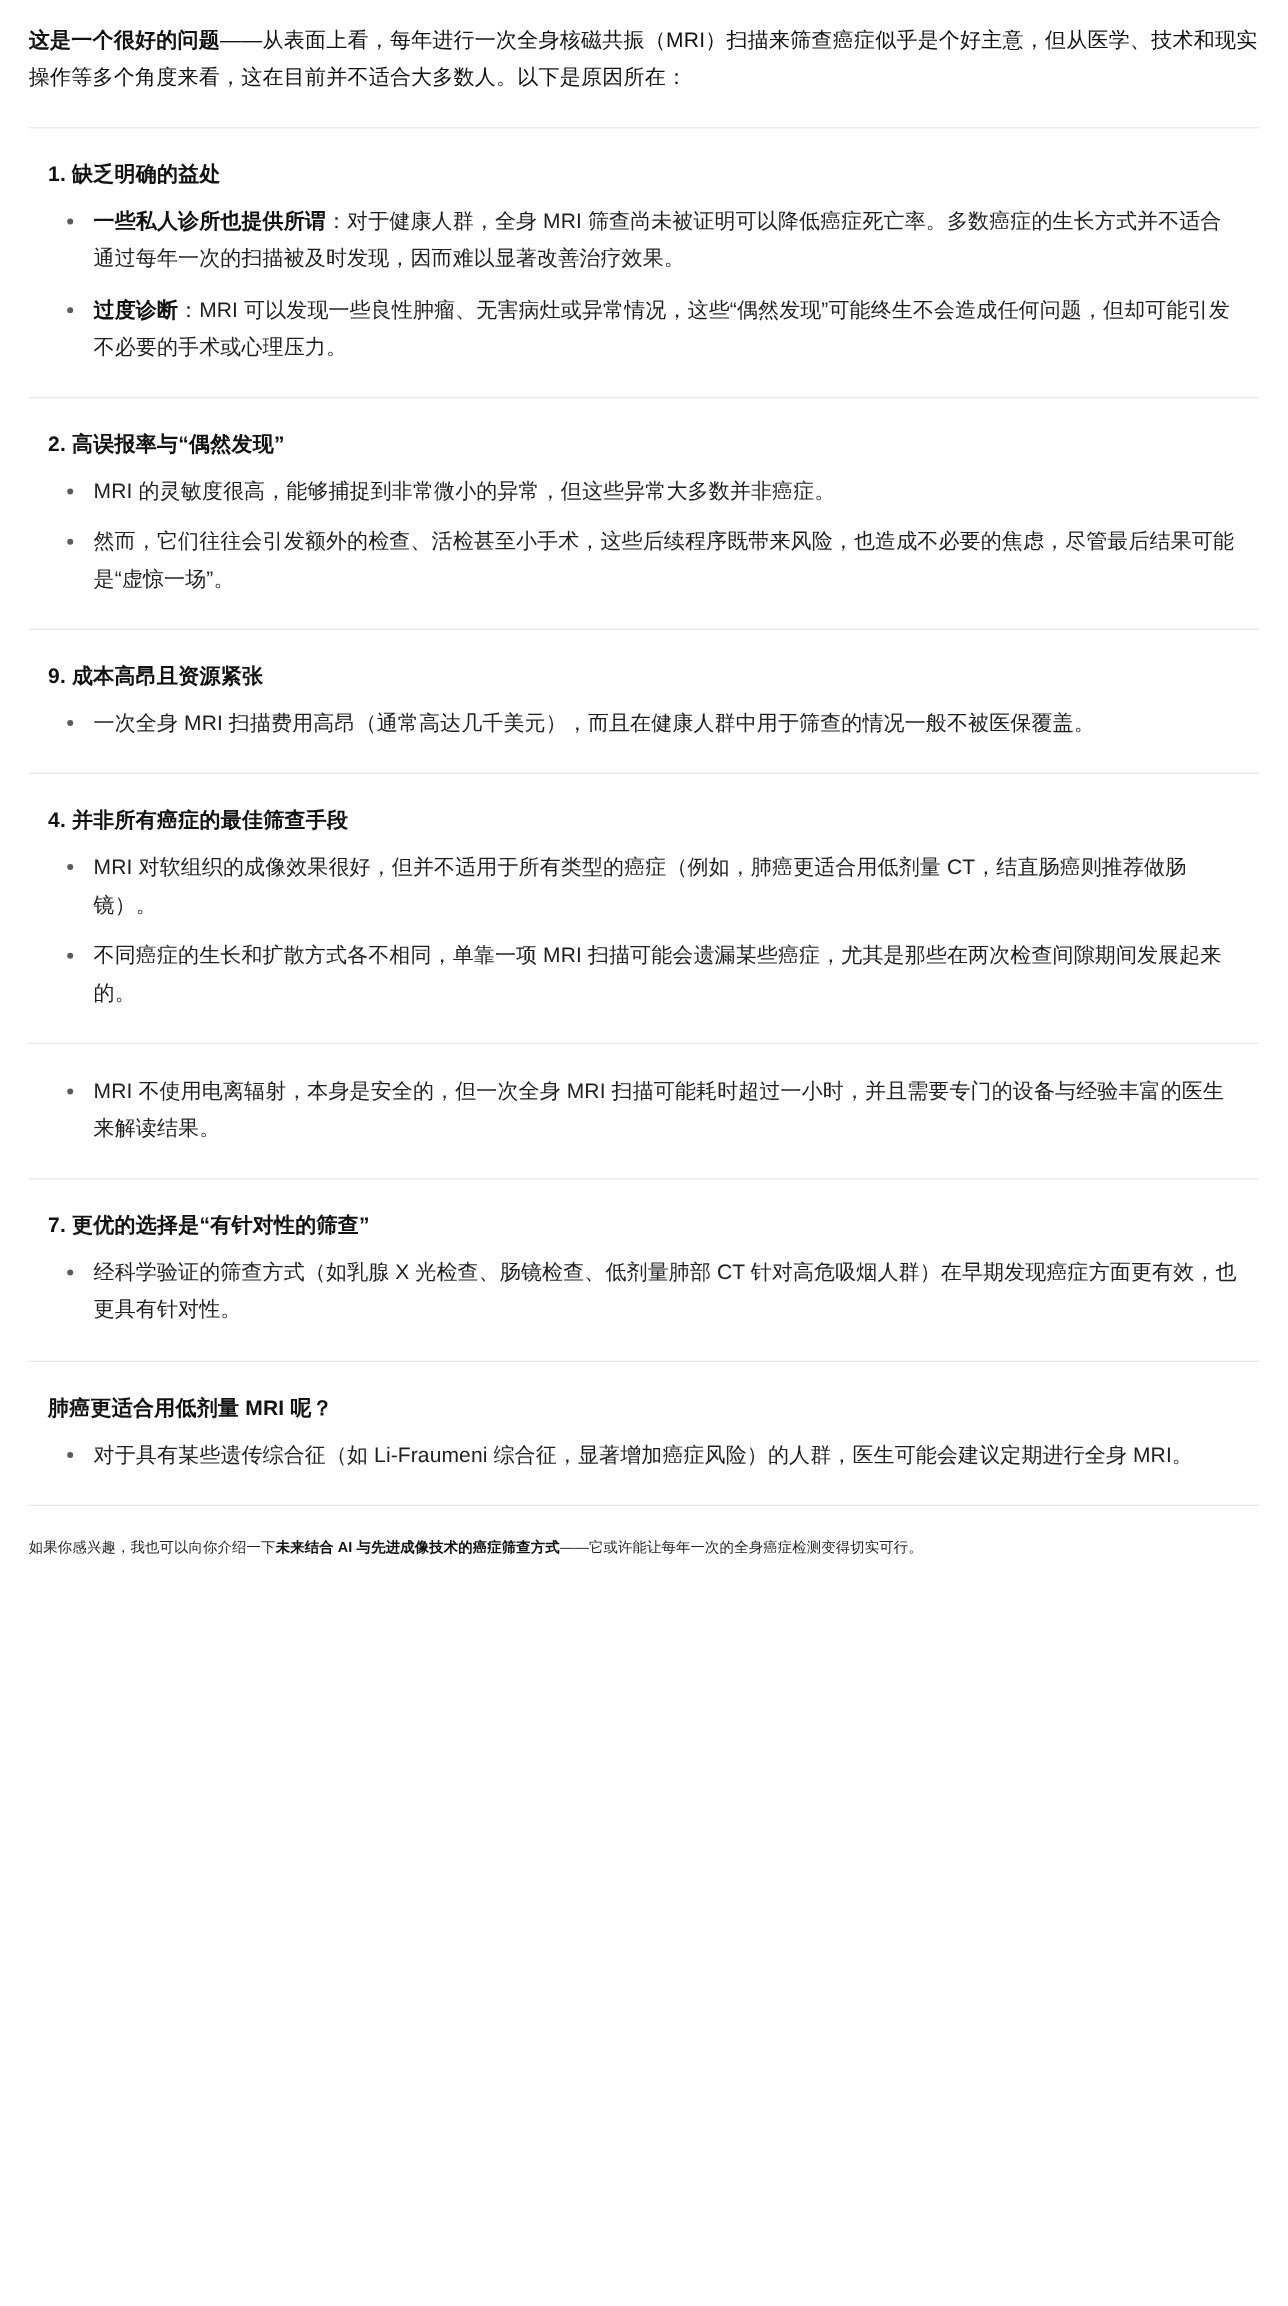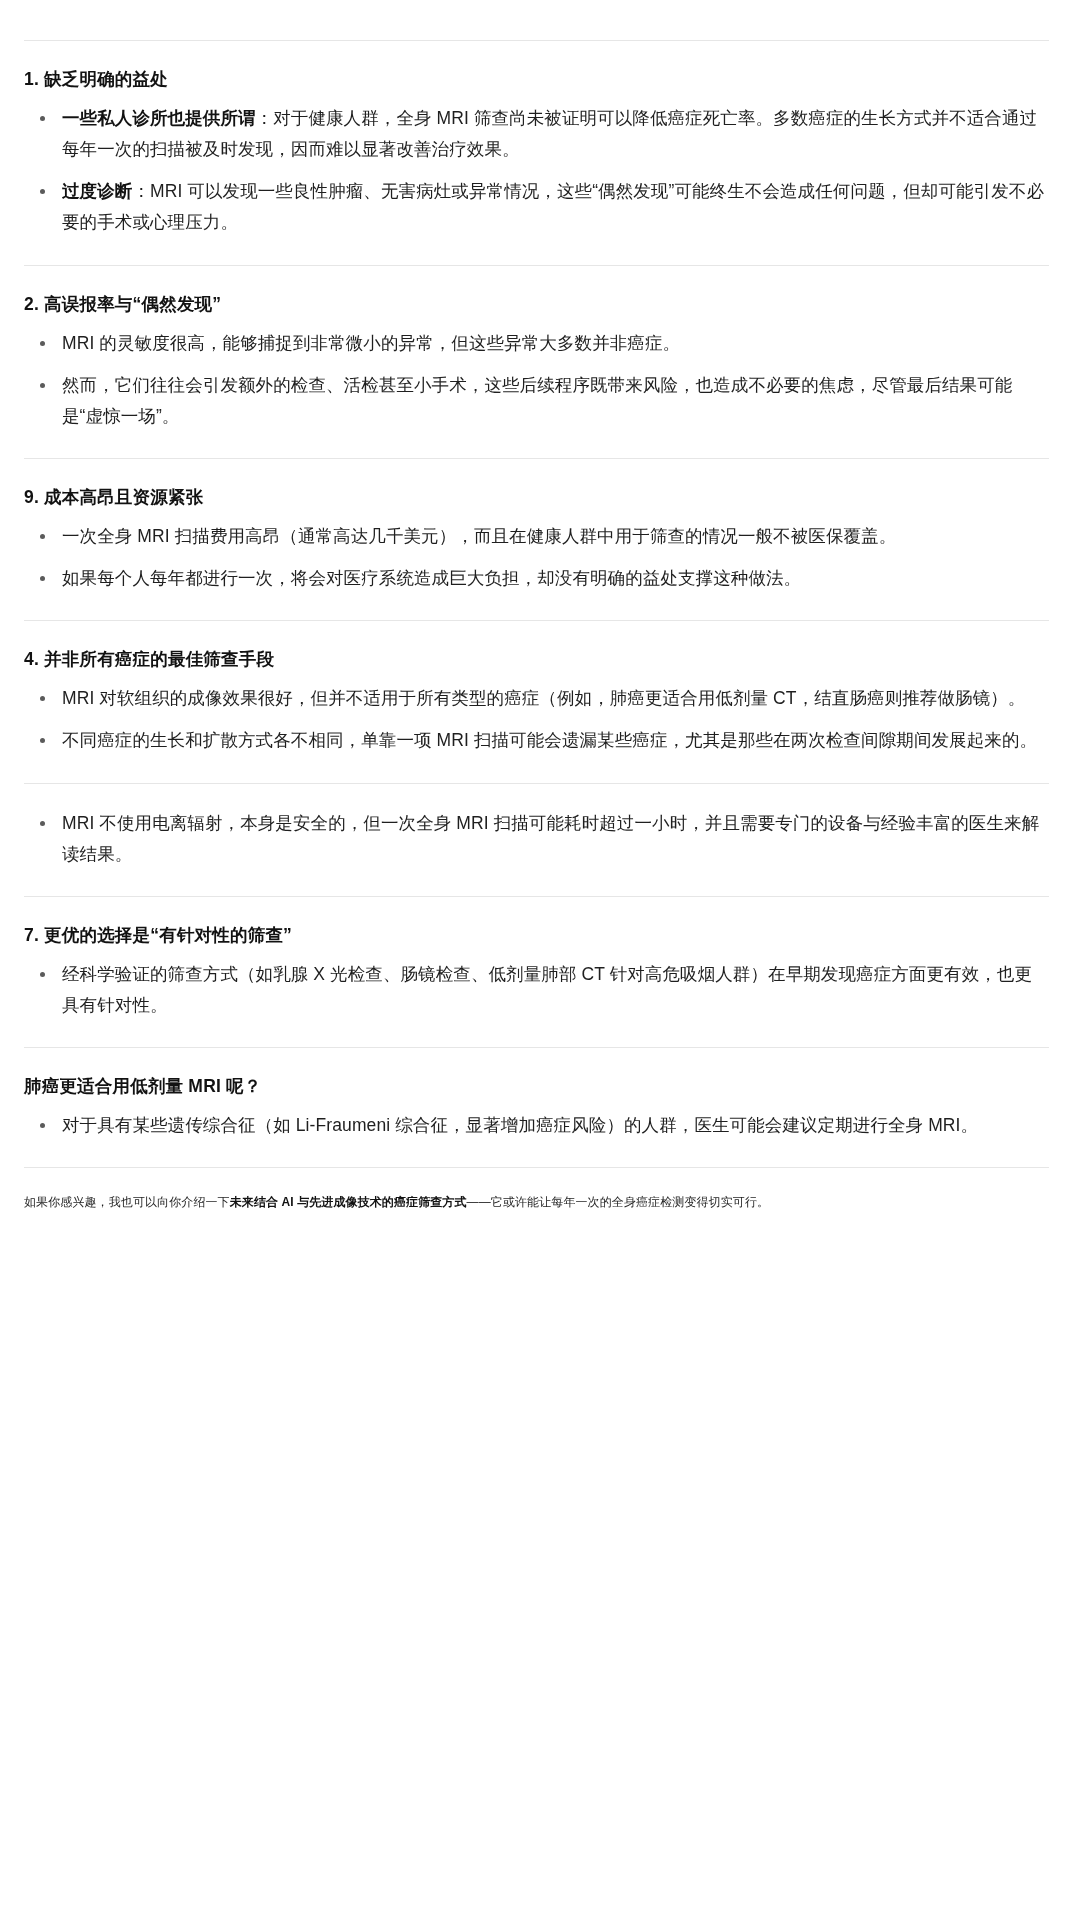--- a/index.html
+++ b/index.html
@@ -72,27 +72,30 @@
   .b {
     font-weight: 700;
     color: #121212;
   }
   .closing {
     font-size: 12px;
     line-height: 1.78;
     color: #1f1f1f;
     letter-spacing: 0.1px;
   }
-  .section { margin: 0; }
+  .section { margin: 16px; }
 </style>
 </head>
 <body>
 
 <div class="page">
 
+  <p class="intro">
+    <span>这是一个很好的问题</span><span class="norm">——从表面上看，每年进行一次全身核磁共振（MRI）扫描来筛查癌症似乎是个好主意，但从医学、技术和现实操作等多个角度来看，这在目前并不适合大多数人。以下是原因所在：</span>
+  </p>
 
   <hr class="sep">
 
   <div class="section">
     <h3 class="sec-title">1. 缺乏明确的益处</h3>
     <ul class="bullets">
       <li><span class="b">一些私人诊所也提供所谓</span><span>：对于健康人群，全身 MRI 筛查尚未被证明可以降低癌症死亡率。多数癌症的生长方式并不适合通过每年一次的扫描被及时发现，因而难以显著改善治疗效果。</span></li>
       <li><span class="b">过度诊断</span><span>：MRI 可以发现一些良性肿瘤、无害病灶或异常情况，这些“偶然发现”可能终生不会造成任何问题，但却可能引发不必要的手术或心理压力。</span></li>
     </ul>
   </div>
@@ -106,21 +109,20 @@
       <li><span>然而，它们往往会引发额外的检查、活检甚至小手术，这些后续程序既带来风险，也造成不必要的焦虑，尽管最后结果可能是“虚惊一场”。</span></li>
     </ul>
   </div>
 
   <hr class="sep">
 
   <div class="section">
     <h3 class="sec-title">9. 成本高昂且资源紧张</h3>
     <ul class="bullets">
       <li><span>一次全身 MRI 扫描费用高昂（通常高达几千美元），而且在健康人群中用于筛查的情况一般不被医保覆盖。</span></li>
-      <li><span>如果每个人每年都进行一次，将会对医疗系统造成巨大负担，却没有明确的益处支撑这种做法。</span></li>
     </ul>
   </div>
 
   <hr class="sep">
 
   <div class="section">
     <h3 class="sec-title">4. 并非所有癌症的最佳筛查手段</h3>
     <ul class="bullets">
       <li><span>MRI 对软组织的成像效果很好，但并不适用于所有类型的癌症（例如，肺癌更适合用低剂量 CT，结直肠癌则推荐做肠镜）。</span></li>
       <li><span>不同癌症的生长和扩散方式各不相同，单靠一项 MRI 扫描可能会遗漏某些癌症，尤其是那些在两次检查间隙期间发展起来的。</span></li>

